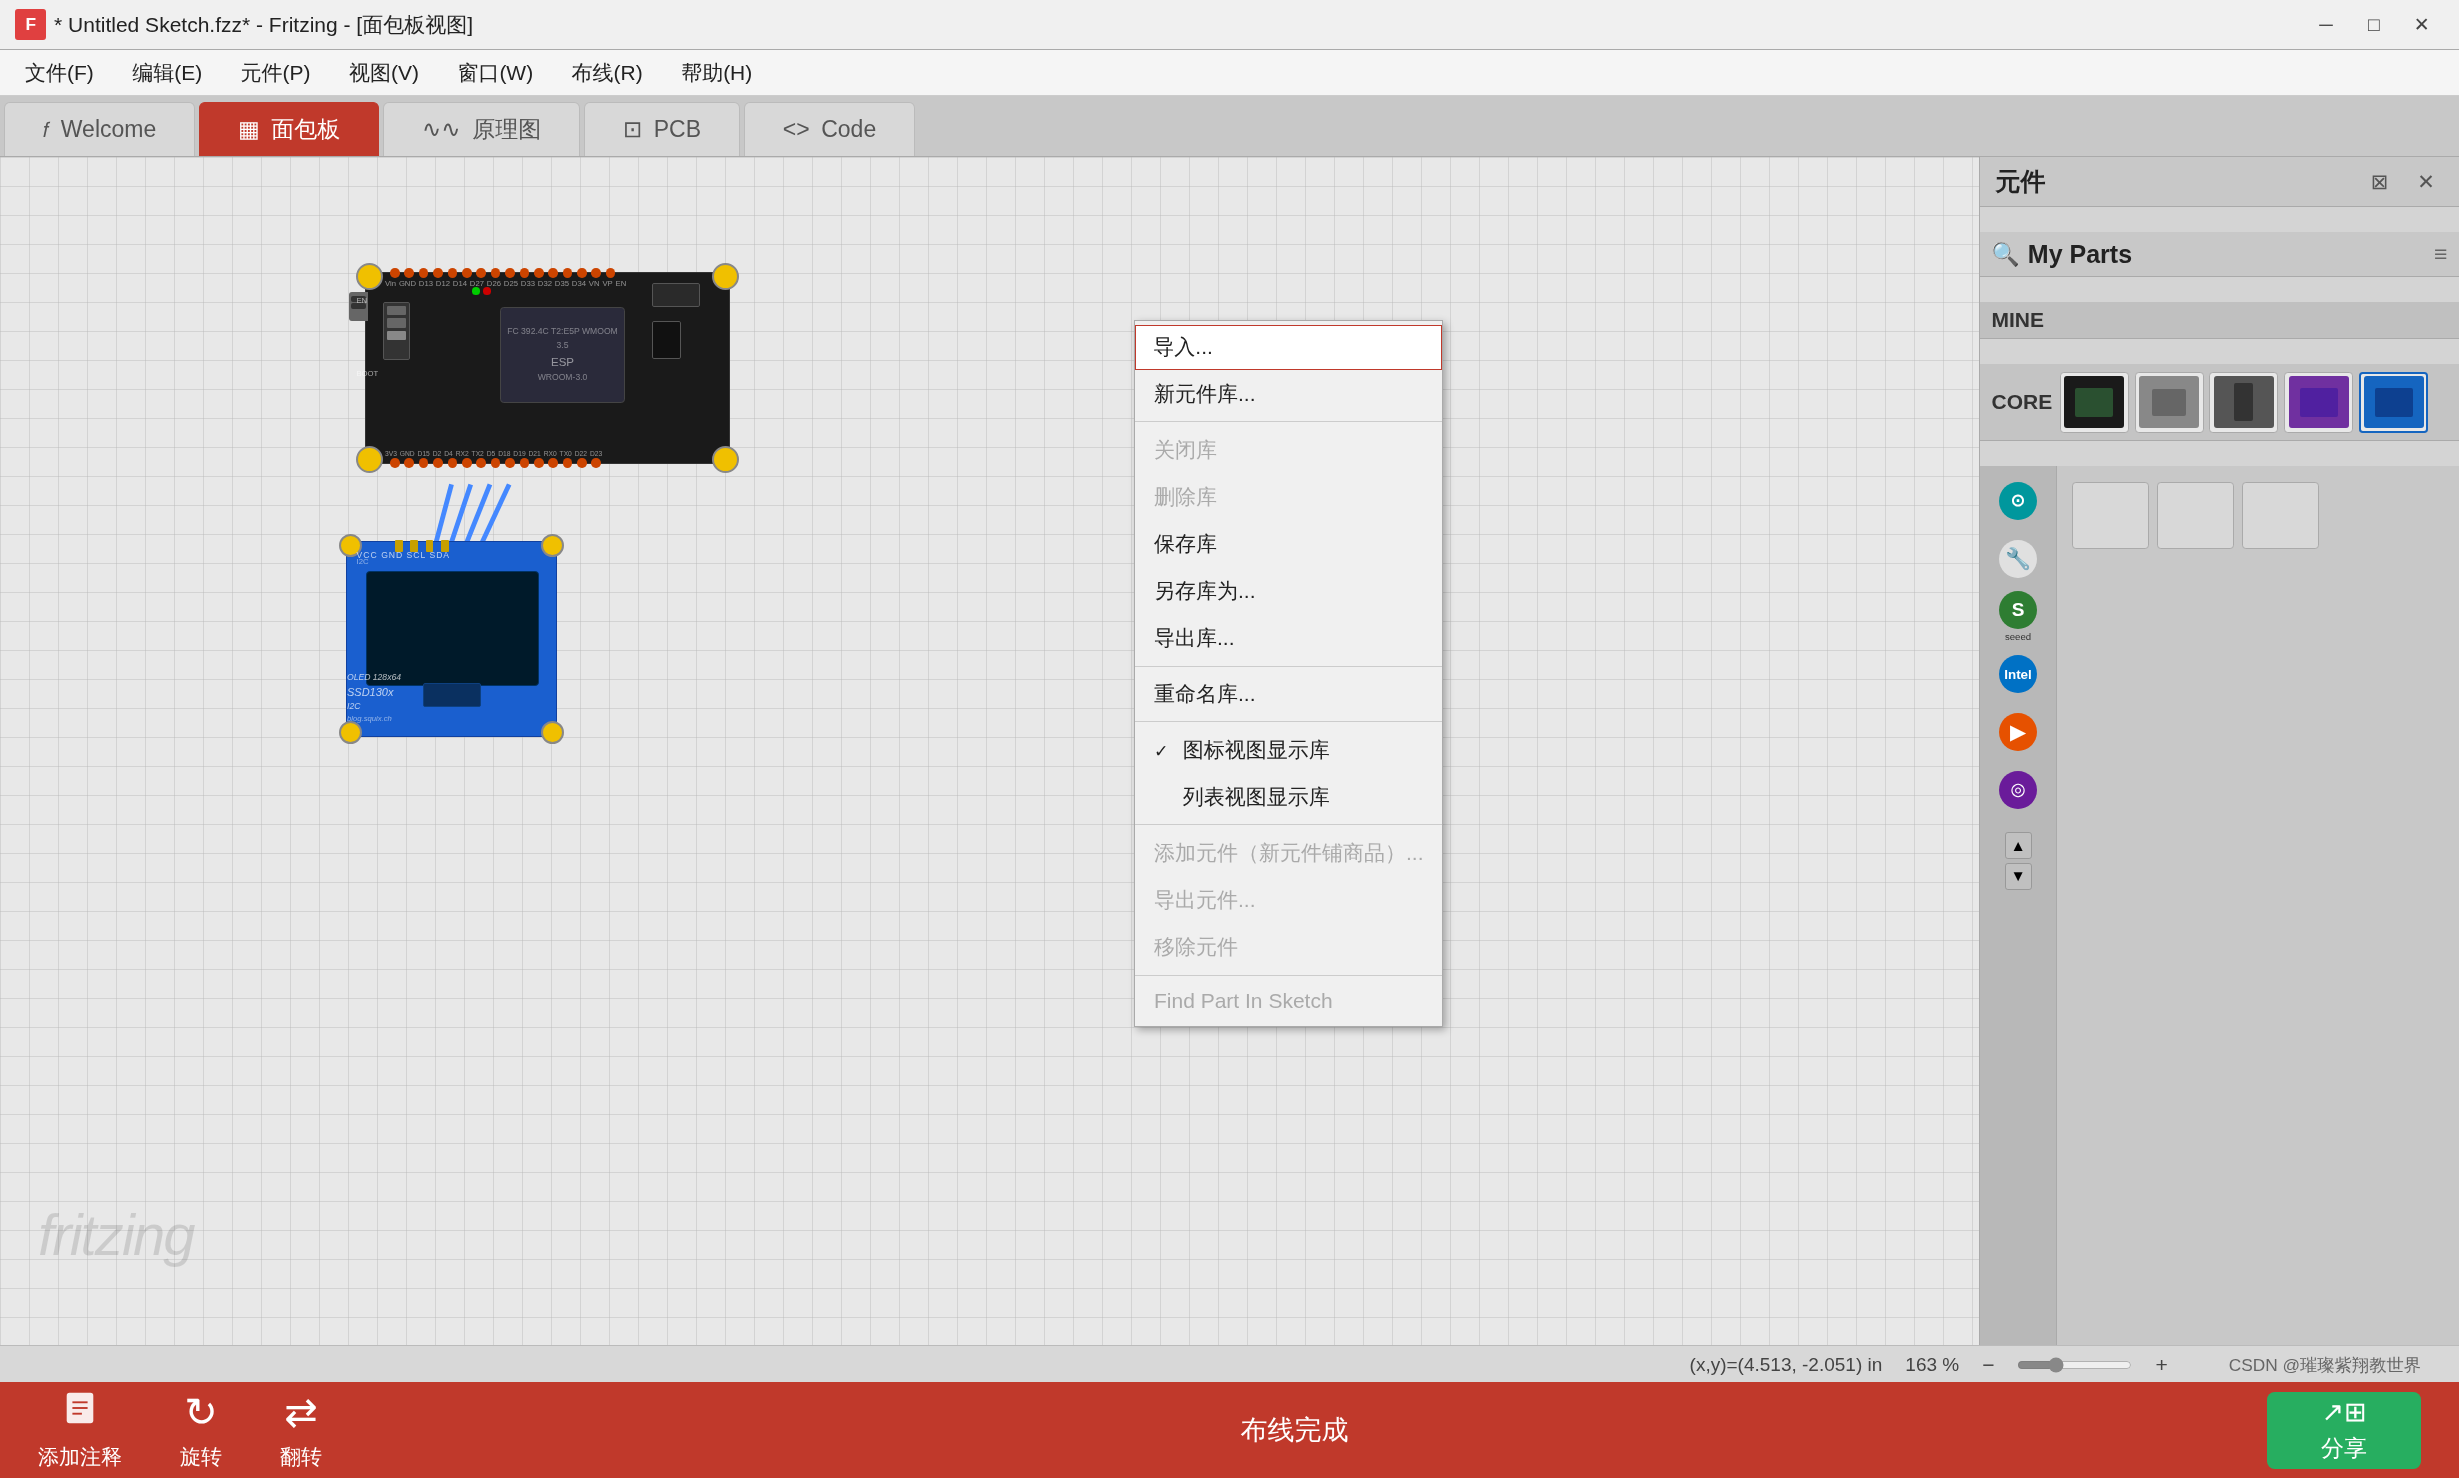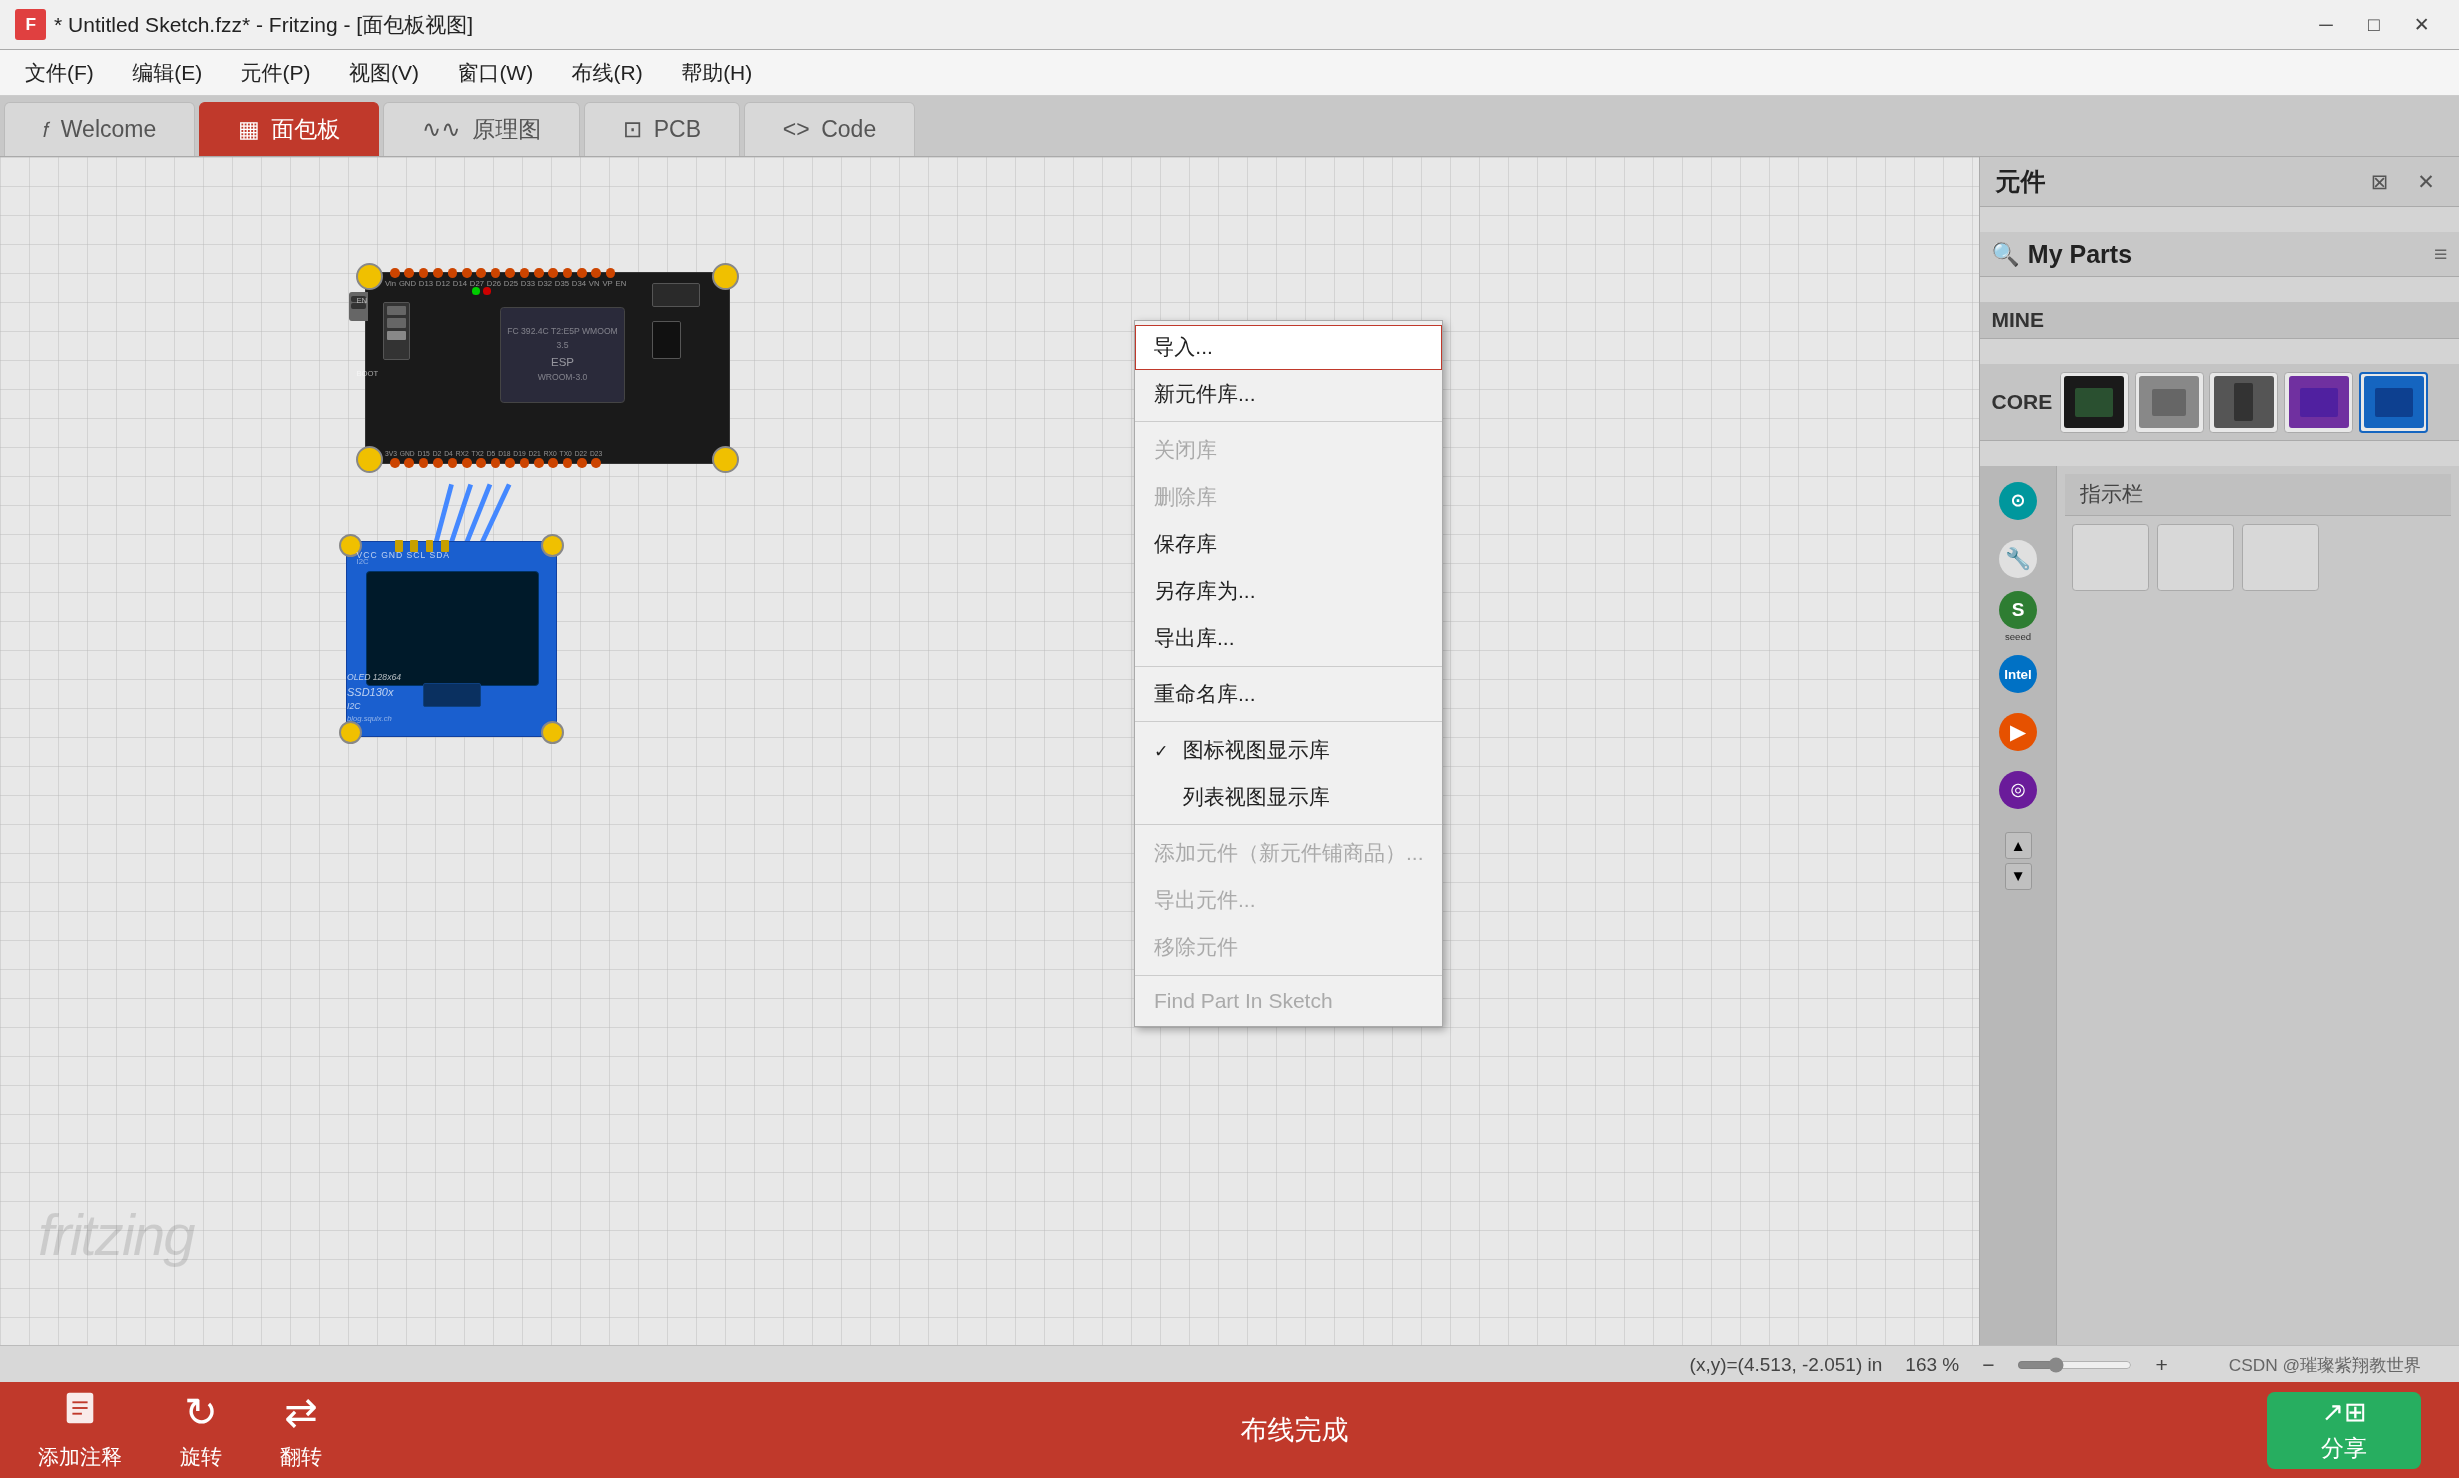--- a/index.html
+++ b/index.html
@@ -814,23 +814,20 @@
         </div>
 
         <div style="display:flex; flex-direction:column; gap:3.8px; padding:3.8px; margin-top:7.7px;">
           <div class="scroll-arrow-btn">▲</div>
           <div class="scroll-arrow-btn">▼</div>
         </div>
       </div>
 
       <div id="lib-content" style="flex:1; background:#c8c8c8; padding:7.7px;">
 
-        <div id="indicator-bar">
-          <span>指示栏</span>
-        </div>
 
         <div id="parts-bottom">
           <div class="parts-bottom-thumb"></div>
           <div class="parts-bottom-thumb"></div>
           <div class="parts-bottom-thumb"></div>
         </div>
       </div>
     </div>
   </div>
 </div>

